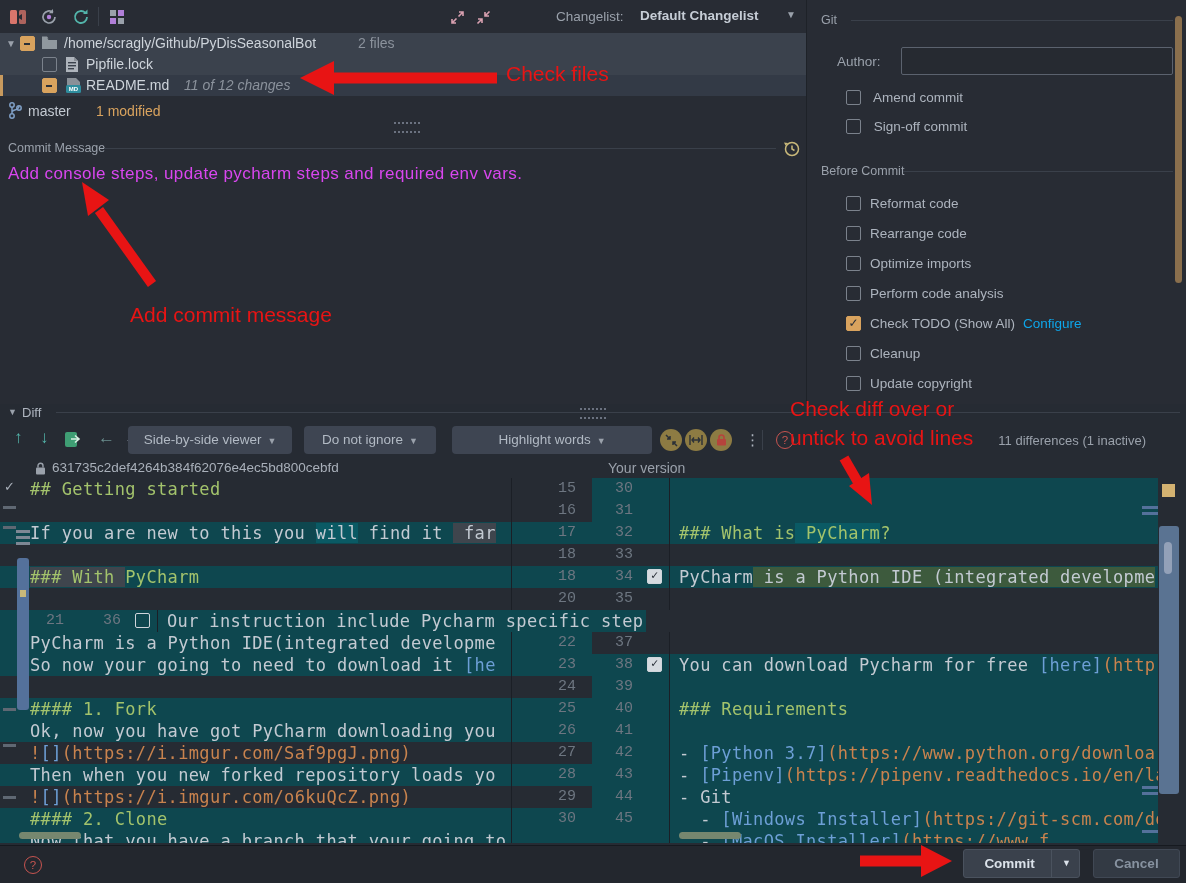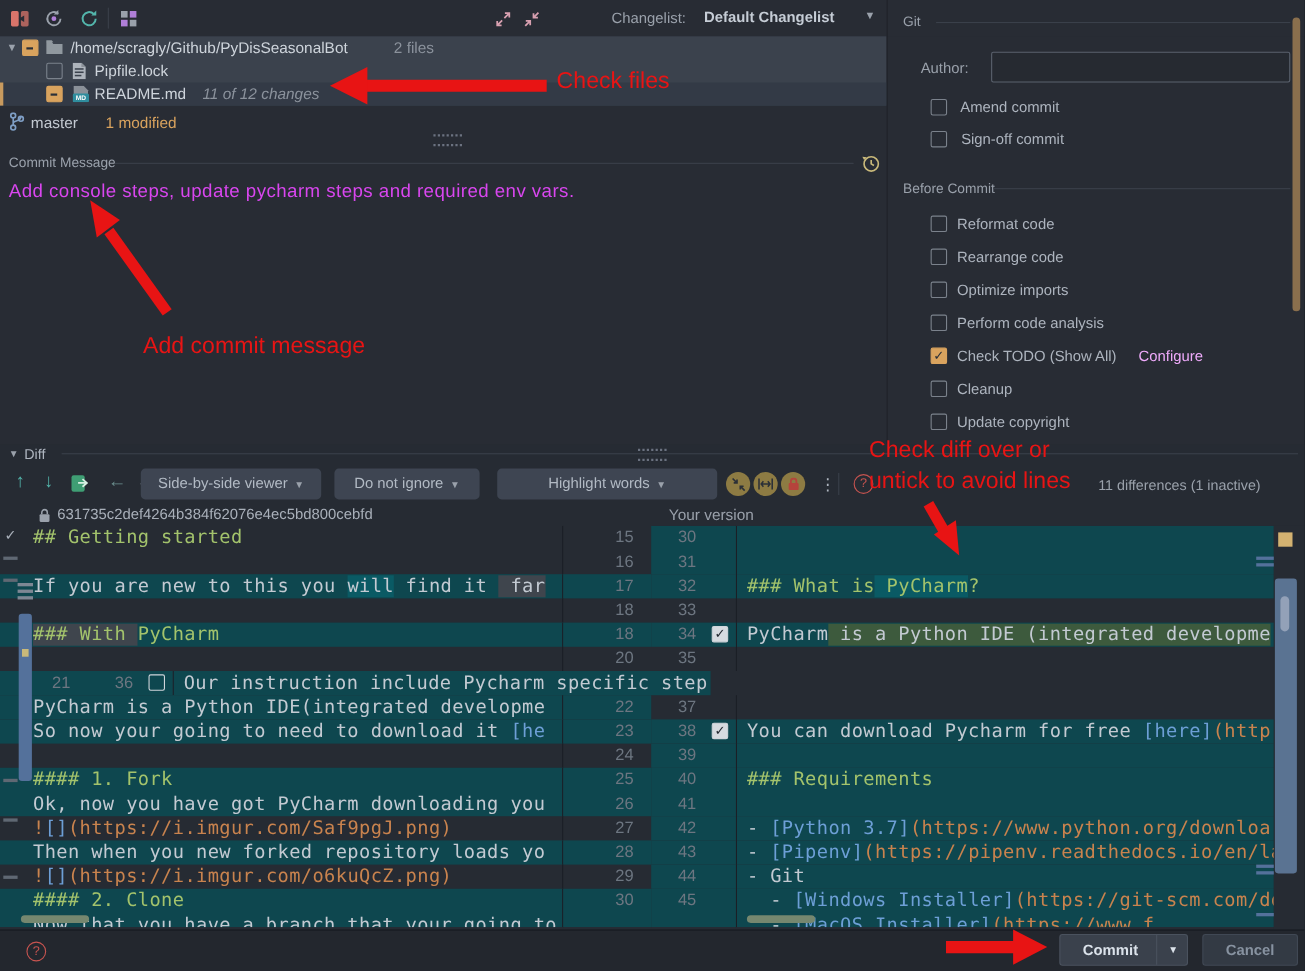--- a/index.html
+++ b/index.html
@@ -39,21 +39,21 @@
            font-size:17px;letter-spacing:.4px;color:#d946ef;white-space:pre;}
 
   
   #gitpanel{position:absolute;left:806px;top:0;width:380px;height:404px;border-left:1px solid #1e2228;}
   .panel-title{position:absolute;font-size:12.5px;color:#9aa1ab;}
   #author-input{position:absolute;left:94px;top:47px;width:272px;height:28px;background:#262a31;
                 border:1px solid #5b626e;border-radius:2px;box-sizing:border-box;color:#c3cad2;
                 font-size:13px;padding:0 6px;font-family:"Liberation Sans",sans-serif;}
   .bc-row{position:relative;height:30px;line-height:30px;font-size:13.5px;color:#adb4be;white-space:nowrap;}
   .bc-row .cb{margin-right:9px;margin-top:-2px;}
-  .link{color:#f0abfc;margin-left:20px;}
+  .link{color:#0ea5e9;margin-left:8px;}
   #rscroll{position:absolute;left:368px;top:16px;width:7px;height:267px;background:#8a6f4d;border-radius:4px;}
 
   
   #diffpanel{position:absolute;left:0;top:404px;width:1186px;height:441px;background:#262b33;}
   #diff-title{position:absolute;left:8px;top:1px;font-size:13px;color:#aeb5bf;}
   .dd{position:absolute;top:22px;height:28px;background:#3e4552;border-radius:4px;color:#b2bac4;
       font-size:13.5px;line-height:28px;text-align:center;}
   .dd .caret{font-size:9px;margin-left:6px;color:#9aa1ab;}
   .nav-gl{position:absolute;top:24px;font-size:17px;line-height:20px;}
   .circ{position:absolute;top:25px;width:22px;height:22px;border-radius:50%;background:#8d7b43;
@@ -66,21 +66,21 @@
   #your-version{position:absolute;left:608px;top:2px;color:#9aa1ab;font-size:14px;}
 
   
   #diff-body{position:absolute;left:0;top:74px;width:1186px;height:367px;overflow:hidden;}
   .drow{display:flex;height:22px;line-height:22px;}
   .drow.partial{height:13px;overflow:hidden;}
   .dcell{font-family:"DejaVu Sans Mono",monospace;font-size:17px;letter-spacing:.35px;
          white-space:pre;overflow:hidden;color:#c3cad2;box-sizing:border-box;}
   .dl{width:512px;padding-left:30px;border-right:1px solid #1b1f26;}
   .dgut{width:158px;display:flex;border-right:1px solid #1b1f26;box-sizing:border-box;}
-  .gh{font-family:Liberation Sans, sans-serif;font-size:15px;color:#6d7681;box-sizing:border-box;}
+  .gh{font-family:Liberation Mono, monospace;font-size:15px;color:#6d7681;box-sizing:border-box;}
   .gh.left{width:80px;text-align:right;padding-right:16px;}
   .gh.right{flex:1;text-align:right;padding-right:36px;position:relative;}
   .dr{width:488px;padding-left:9px;}
   .bg-c{background:#0e474f;}
   .bg-d{background:transparent;}
   .whl{background:#0a5a64;}
   .wgr{background:#3f454d;margin-top:48px;}
   .wins{background:#3d5a3d;}
   .h{color:#a3c36c;}
   .lk{color:#6d9fd6;}

